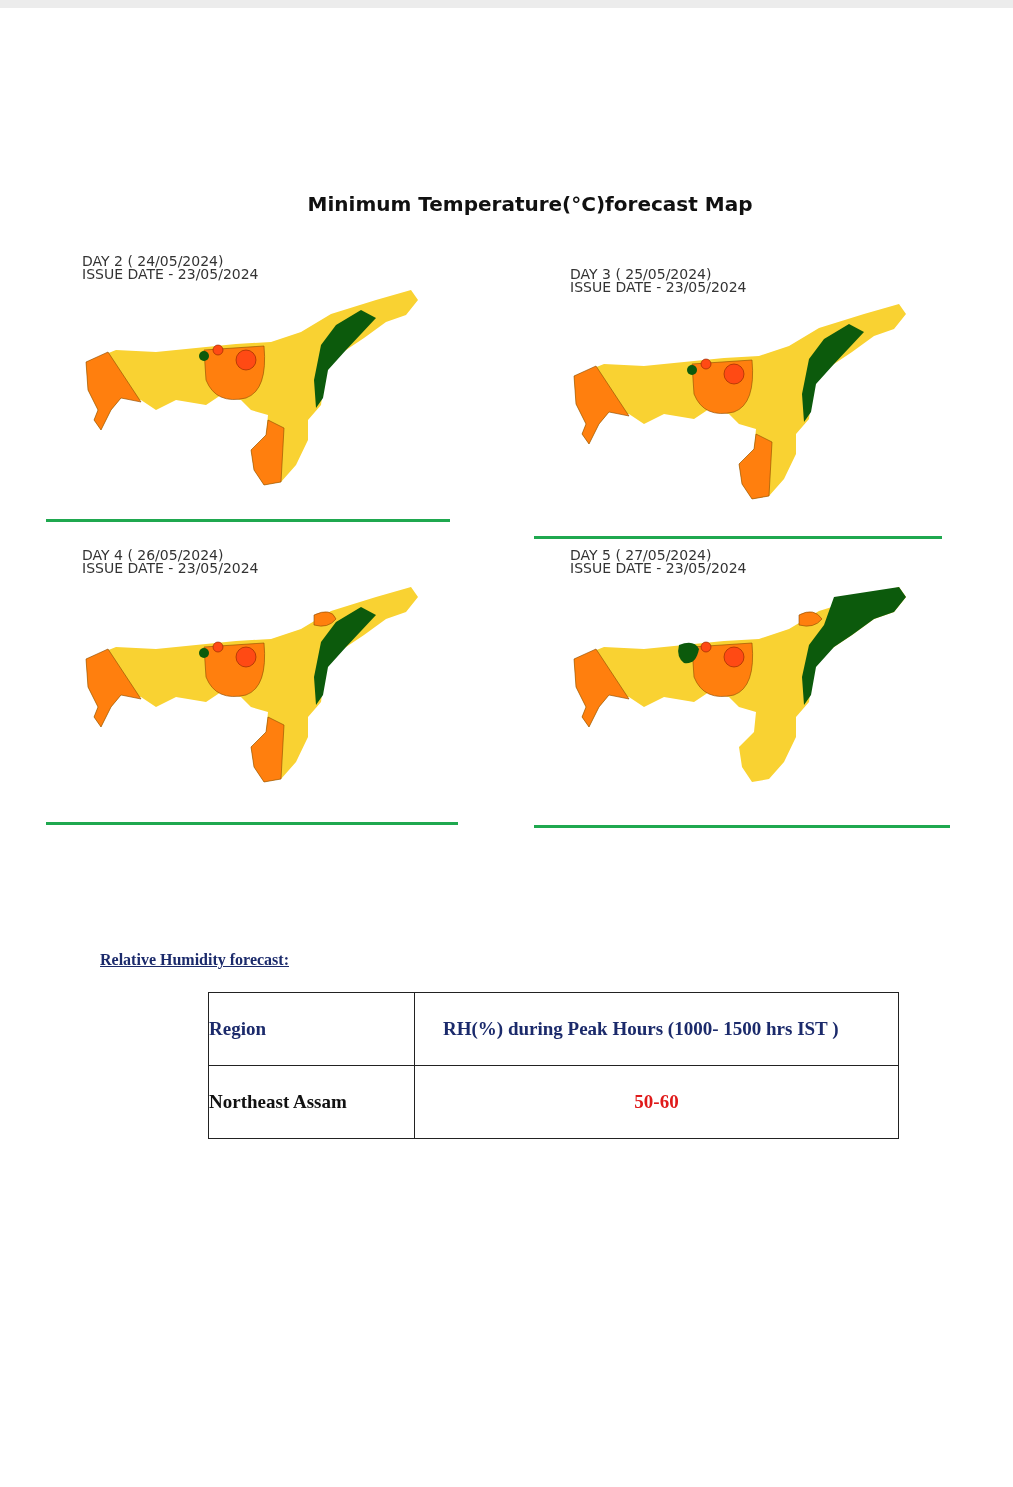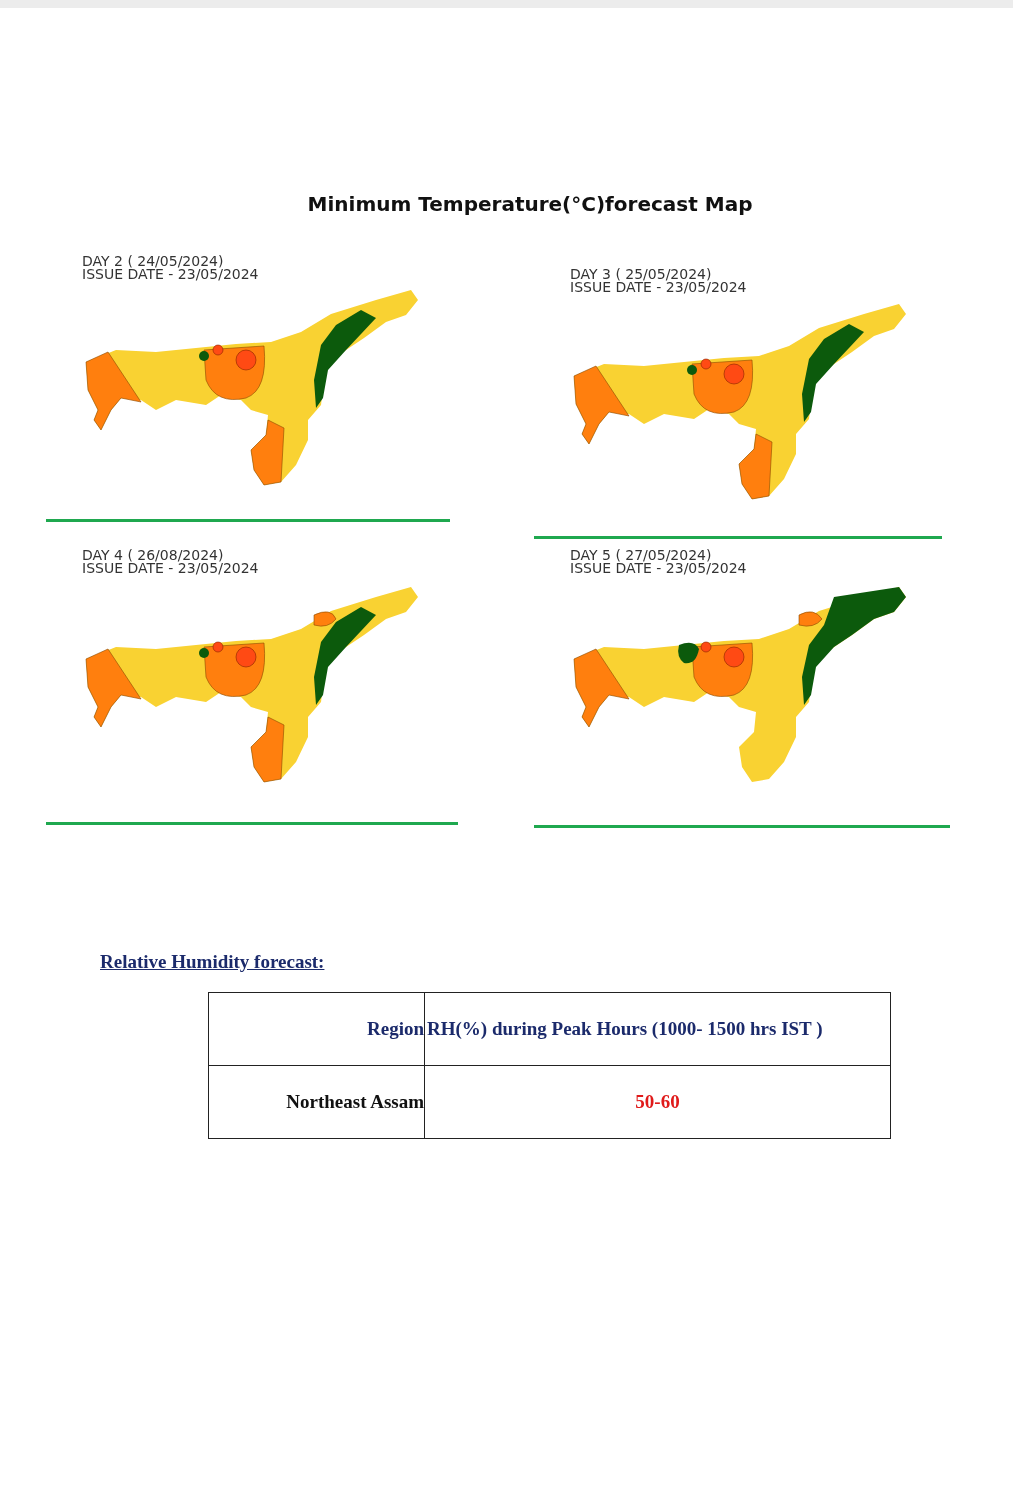--- a/index.html
+++ b/index.html
@@ -13,32 +13,32 @@
     font-family: "DejaVu Sans", sans-serif; font-weight: bold; font-size: 20px; color: #111;
   }
   .map-panel { position: absolute; }
   .map-caption {
     position: absolute; font-family: "DejaVu Sans", sans-serif; font-size: 14px; color: #333; line-height: 13px;
   }
   .map-svg { position: absolute; }
   .green-rule { position: absolute; height: 3px; background: #1fa84f; }
   .rh-heading {
     position: absolute; left: 100px; top: 951px;
-    font-family: "Liberation Serif", serif; font-weight: bold; font-size: 19px;
+    font-family: "Liberation Serif", serif; font-weight: bold; font-size: 16px;
     color: #1b2a6b; text-decoration: underline;
   }
   table.rh {
     position: absolute; left: 208px; top: 992px; border-collapse: collapse;
     font-family: "Liberation Serif", serif; font-weight: bold; font-size: 19px;
   }
   table.rh td { border: 1.3px solid #222; height: 72px; padding: 0; }
-  table.rh td.col-region { width: 205px; padding-left: 10px; color: #111; text-align: right; }
+  table.rh td.col-region { width: 205px; color: #111; }
   table.rh td.col-val { width: 465px; text-align: center; color: #e01a1a; }
   table.rh tr.head td { color: #1b2a6b; }
-  table.rh tr.head td.col-val { text-align: left; padding-left: 2px; width: 455px; }
+  table.rh tr.head td.col-val { text-align: left; padding-left: 28px; width: 455px; }
 </style>
 </head>
 <body>
 
 <div class="topbar"></div>
 
 <div class="page-title">Minimum Temperature(°C)forecast Map</div>
 
 <svg width="0" height="0" style="position:absolute">
   <defs>
@@ -79,21 +79,21 @@
     <circle cx="172" cy="80" r="5" fill="#ff4a14" stroke="#8a2000" stroke-width="0.6"></circle>
     <circle cx="158" cy="86" r="5" fill="#0c5a0c"></circle>
     <path d="M315,40 L330,48 L300,80 L282,100 L277,128 L270,138 L268,110 L275,75 L290,55 Z" fill="#0c5a0c"></path>
     <path d="M205,180 L220,165 L222,150 L238,158 L235,212 L218,215 L208,200 Z" fill="#ff7f0e" stroke="#8a4a00" stroke-width="0.6"></path>
   </svg>
   <div class="green-rule" style="left:0;top:274px;width:408px;"></div>
 </div>
 
 <div class="map-panel" style="left:46px;top:545px;width:412px;height:280px;">
   <div class="map-caption" style="left:36px;top:4px;">
-    <div>DAY 4 ( 26/08/2024)</div>
+    <div>DAY 4 ( 26/05/2024)</div>
     <div>ISSUE DATE - 23/05/2024</div>
   </div>
   <svg class="map-svg" width="404" height="240" style="left:0;top:22px" viewBox="0 0 404 240">
     <use href="#assam-base"></use>
     <path d="M40,92 L62,82 L95,132 L75,128 L65,140 L55,160 L48,150 L52,140 L42,120 Z" fill="#ff7f0e" stroke="#8a4a00" stroke-width="0.6"></path>
     <path d="M158,80 L218,76 Q222,120 200,128 Q170,135 160,110 Z" fill="#ff7f0e" stroke="#8a4a00" stroke-width="0.6"></path>
     <circle cx="200" cy="90" r="10" fill="#ff4a14" stroke="#8a2000" stroke-width="0.6"></circle>
     <circle cx="172" cy="80" r="5" fill="#ff4a14" stroke="#8a2000" stroke-width="0.6"></circle>
     <circle cx="158" cy="86" r="5" fill="#0c5a0c"></circle>
     <path d="M268,48 Q285,40 290,52 Q282,62 268,58 Z" fill="#ff7f0e" stroke="#8a4a00" stroke-width="0.6"></path>

